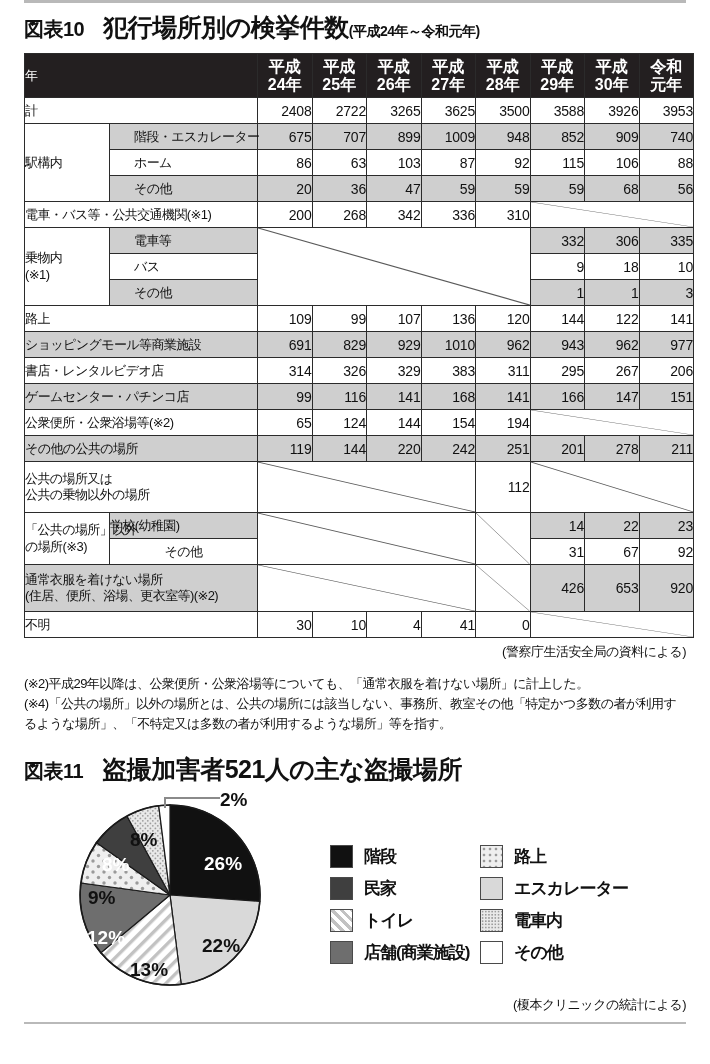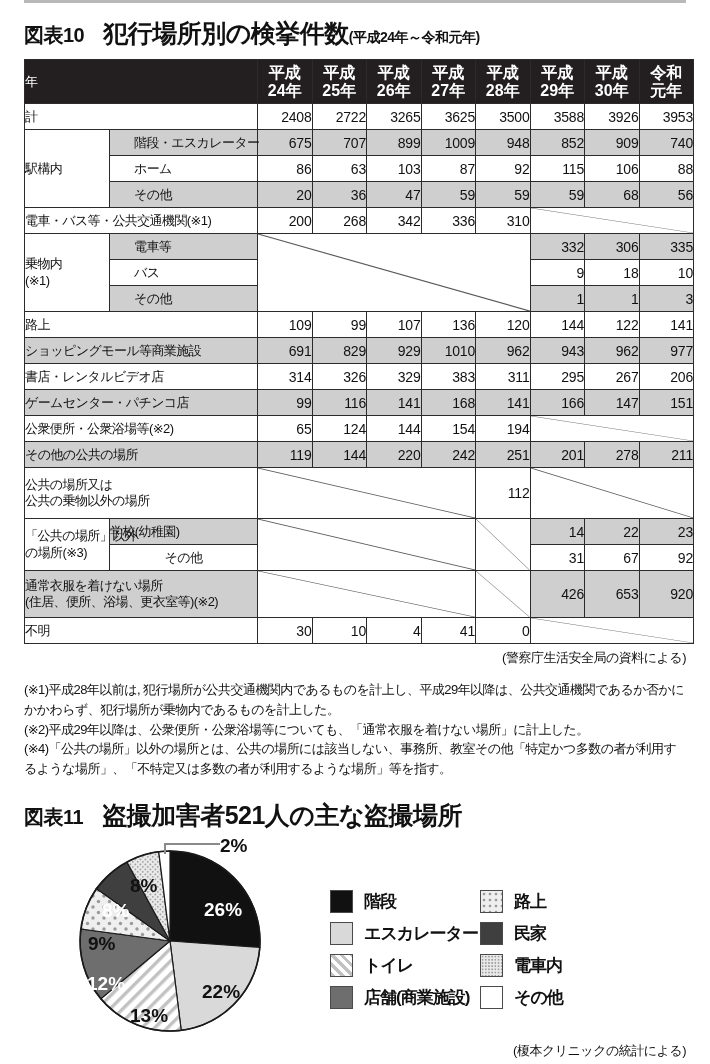--- a/index.html
+++ b/index.html
@@ -4,21 +4,21 @@
 <style>
   html,body{margin:0;padding:0;}
   body{
     width:710px;height:1064px;background:#ffffff;
     font-family:"Liberation Sans","DejaVu Sans",sans-serif;
     color:#111;overflow:hidden;position:relative;
   }
   .page{position:relative;width:710px;height:1064px;box-sizing:border-box;padding:0 24px;}
 
   
-  .fig-title{display:flex;align-items:baseline;font-weight:bold;padding-top:14px;}
+  .fig-title{display:flex;align-items:baseline;font-weight:bold;padding-top:8px;}
   .fig-title .num{font-size:20px;letter-spacing:-0.5px;}
   .fig-title .ttl{font-size:25px;margin-left:12px;letter-spacing:-0.5px;}
   .fig-title .sub{font-size:14px;letter-spacing:-0.5px;}
 
   
   table.data{
     border-collapse:collapse;width:662px;margin-top:9px;
     table-layout:fixed;font-size:13px;
   }
   table.data td,table.data th{
@@ -365,21 +365,20 @@
           <line x1="0" y1="0" x2="100" y2="100"></line>
         </svg>
       </td>
     </tr>
   </tbody>
     </table>
 
   <div class="src">(警察庁生活安全局の資料による)</div>
 
   <div class="notes">
-    <p>(※1)平成28年以前は, 犯行場所が公共交通機関内であるものを計上し、平成29年以降は、公共交通機関であるか否かにかかわらず、犯行場所が乗物内であるものを計上した。</p>
     <p>(※2)平成29年以降は、公衆便所・公衆浴場等についても、「通常衣服を着けない場所」に計上した。</p>
     <p>(※4)「公共の場所」以外の場所とは、公共の場所には該当しない、事務所、教室その他「特定かつ多数の者が利用するような場所」、「不特定又は多数の者が利用するような場所」等を指す。</p>
   </div>
 
   <div class="fig11">
     <div class="fig-title">
       <span class="num">図表11</span>
       <span class="ttl">盗撮加害者521人の主な盗撮場所</span>
     </div>
 
@@ -441,26 +440,26 @@
         <div class="lg-item">
           <span class="sw" style="background:#111111;"></span>
           <span class="lg-txt">階段</span>
         </div>
         <div class="lg-item">
           <span class="sw" style="background:#efefef;background-image:radial-gradient(#9a9a9a 1.5px,transparent 1.6px);background-size:6px 6px;"></span>
           <span class="lg-txt">路上</span>
         </div>
 
         <div class="lg-item">
+          <span class="sw" style="background:#3f3f3f;"></span>
+          <span class="lg-txt">民家</span>
+        </div>
+        <div class="lg-item">
           <span class="sw" style="background:#d9d9d9;"></span>
           <span class="lg-txt">エスカレーター</span>
-        </div>
-        <div class="lg-item">
-          <span class="sw" style="background:#3f3f3f;"></span>
-          <span class="lg-txt">民家</span>
         </div>
 
         <div class="lg-item">
           <span class="sw" style="background:repeating-linear-gradient(45deg,#c2c2c2 0 3px,#ffffff 3px 7px);"></span>
           <span class="lg-txt">トイレ</span>
         </div>
         <div class="lg-item">
           <span class="sw" style="background:#e9e9e9;background-image:radial-gradient(#9d9d9d 0.8px,transparent 0.9px);background-size:3.2px 3.2px;"></span>
           <span class="lg-txt">電車内</span>
         </div>

